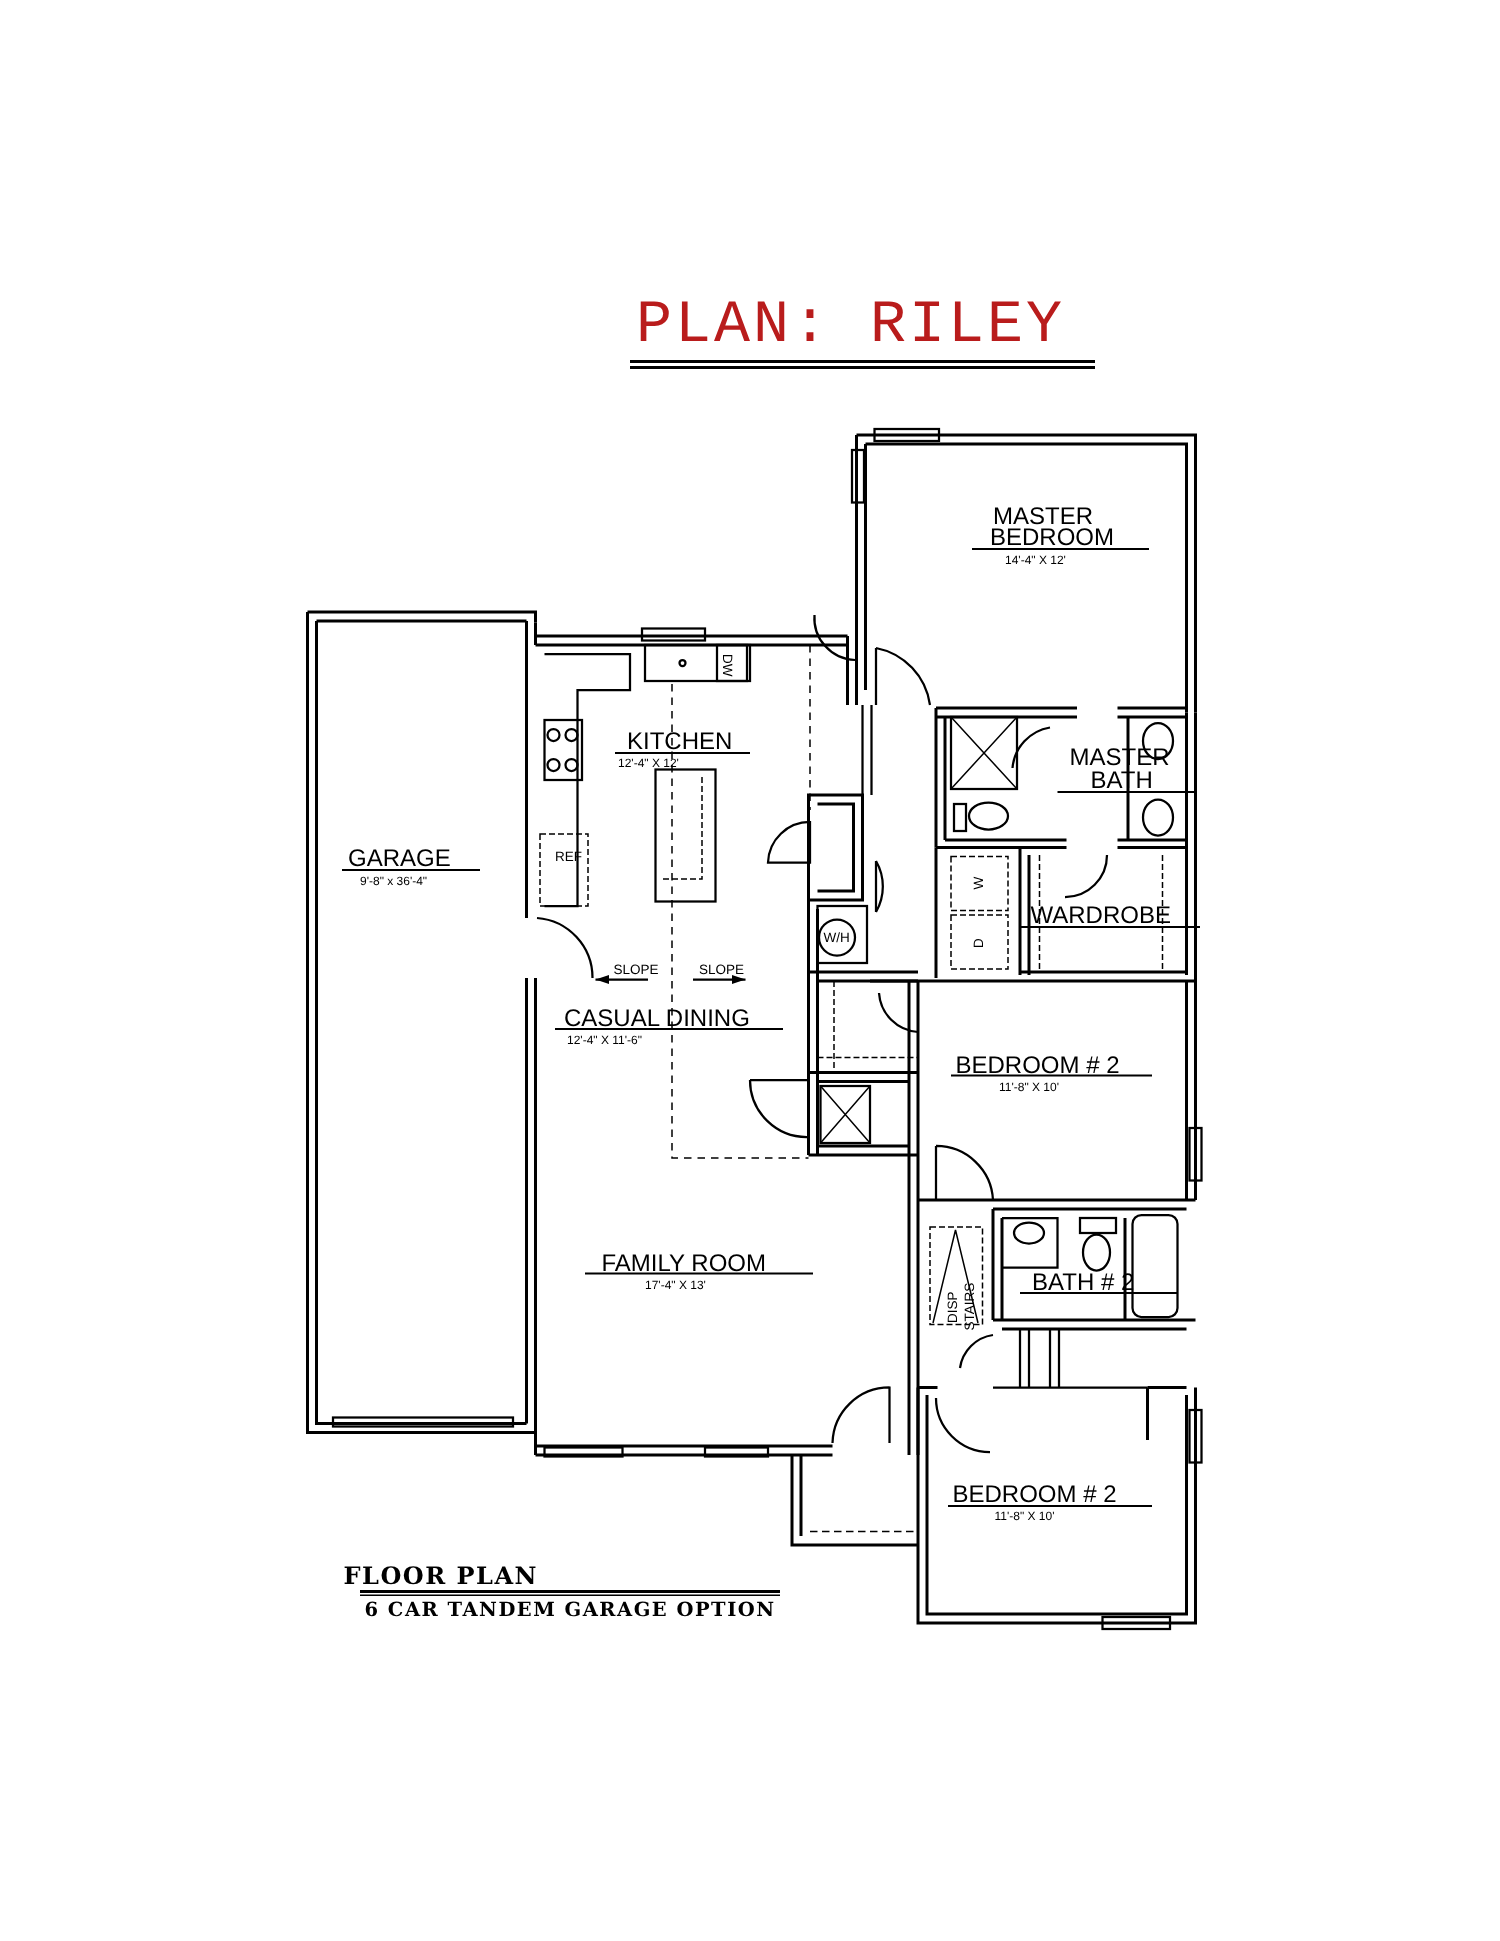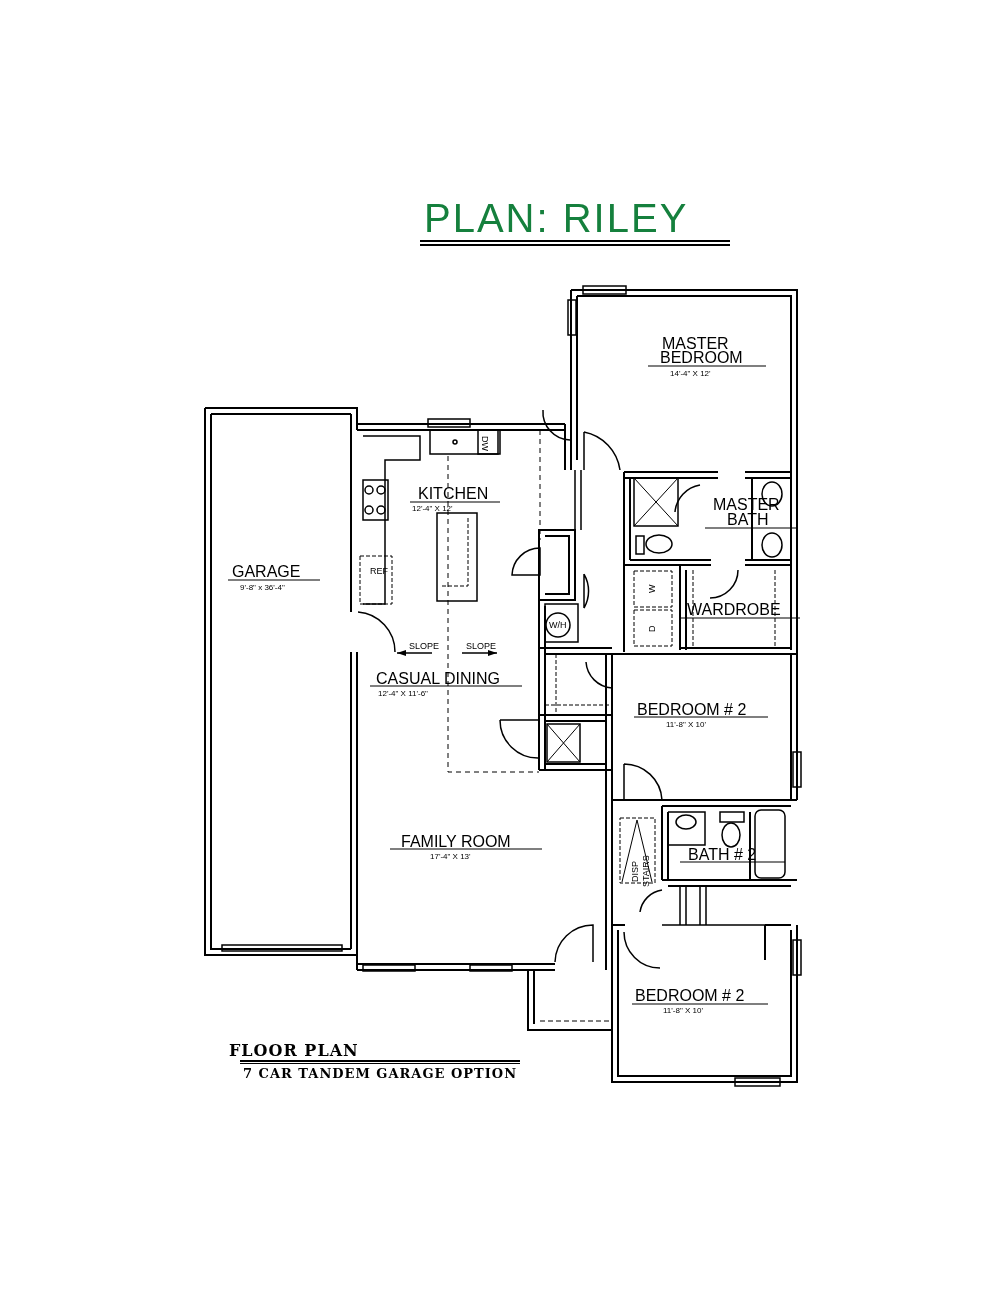--- a/index.html
+++ b/index.html
@@ -1,20 +1,20 @@
 <!DOCTYPE html>
 <html><head>
 <meta charset="utf-8">
 <style>
   html, body { margin:0; padding:0; background:#ffffff; }
   body { width:1000px; height:1294px; position:relative; overflow:hidden; }
   .title {
     position:absolute; left:424px; top:198px;
-    font-family:Liberation Sans, sans-serif;
-    font-size:40px; letter-spacing:2px; color:#15803d;
+    font-family:Liberation Mono, monospace;
+    font-size:40px; letter-spacing:2px; color:#b91c1c;
     line-height:1;
   }
   .title-rule { position:absolute; left:420px; top:240px; width:310px; height:2px; background:#000; }
   .title-rule2 { position:absolute; left:420px; top:244px; width:310px; height:2px; background:#000; }
   svg.plan { position:absolute; left:0; top:0; }
   .room-label {
     font-family:"Liberation Sans","DejaVu Sans",sans-serif;
     font-size:16px; fill:#000;
   }
   .dim-label {
@@ -241,13 +241,13 @@
   <text class="small-label" x="650" y="631" font-size="8" transform="rotate(-90 653 629)">D</text>
   <text class="small-label" x="409" y="649" font-size="5">SLOPE</text>
   <text class="small-label" x="466" y="649" font-size="5">SLOPE</text>
   <text class="small-label" x="632" y="880" font-size="7" transform="rotate(-90 636 878)">DISP</text>
   <text class="small-label" x="643" y="885" font-size="7" transform="rotate(-90 647 883)">STAIRS</text>
 </svg>
 
 <div class="fp-title">FLOOR  PLAN</div>
 <div class="fp-rule"></div>
 <div class="fp-rule2"></div>
-<div class="fp-sub">7  CAR  TANDEM  GARAGE  OPTION</div>
+<div class="fp-sub">6  CAR  TANDEM  GARAGE  OPTION</div>
 
 </body></html>

